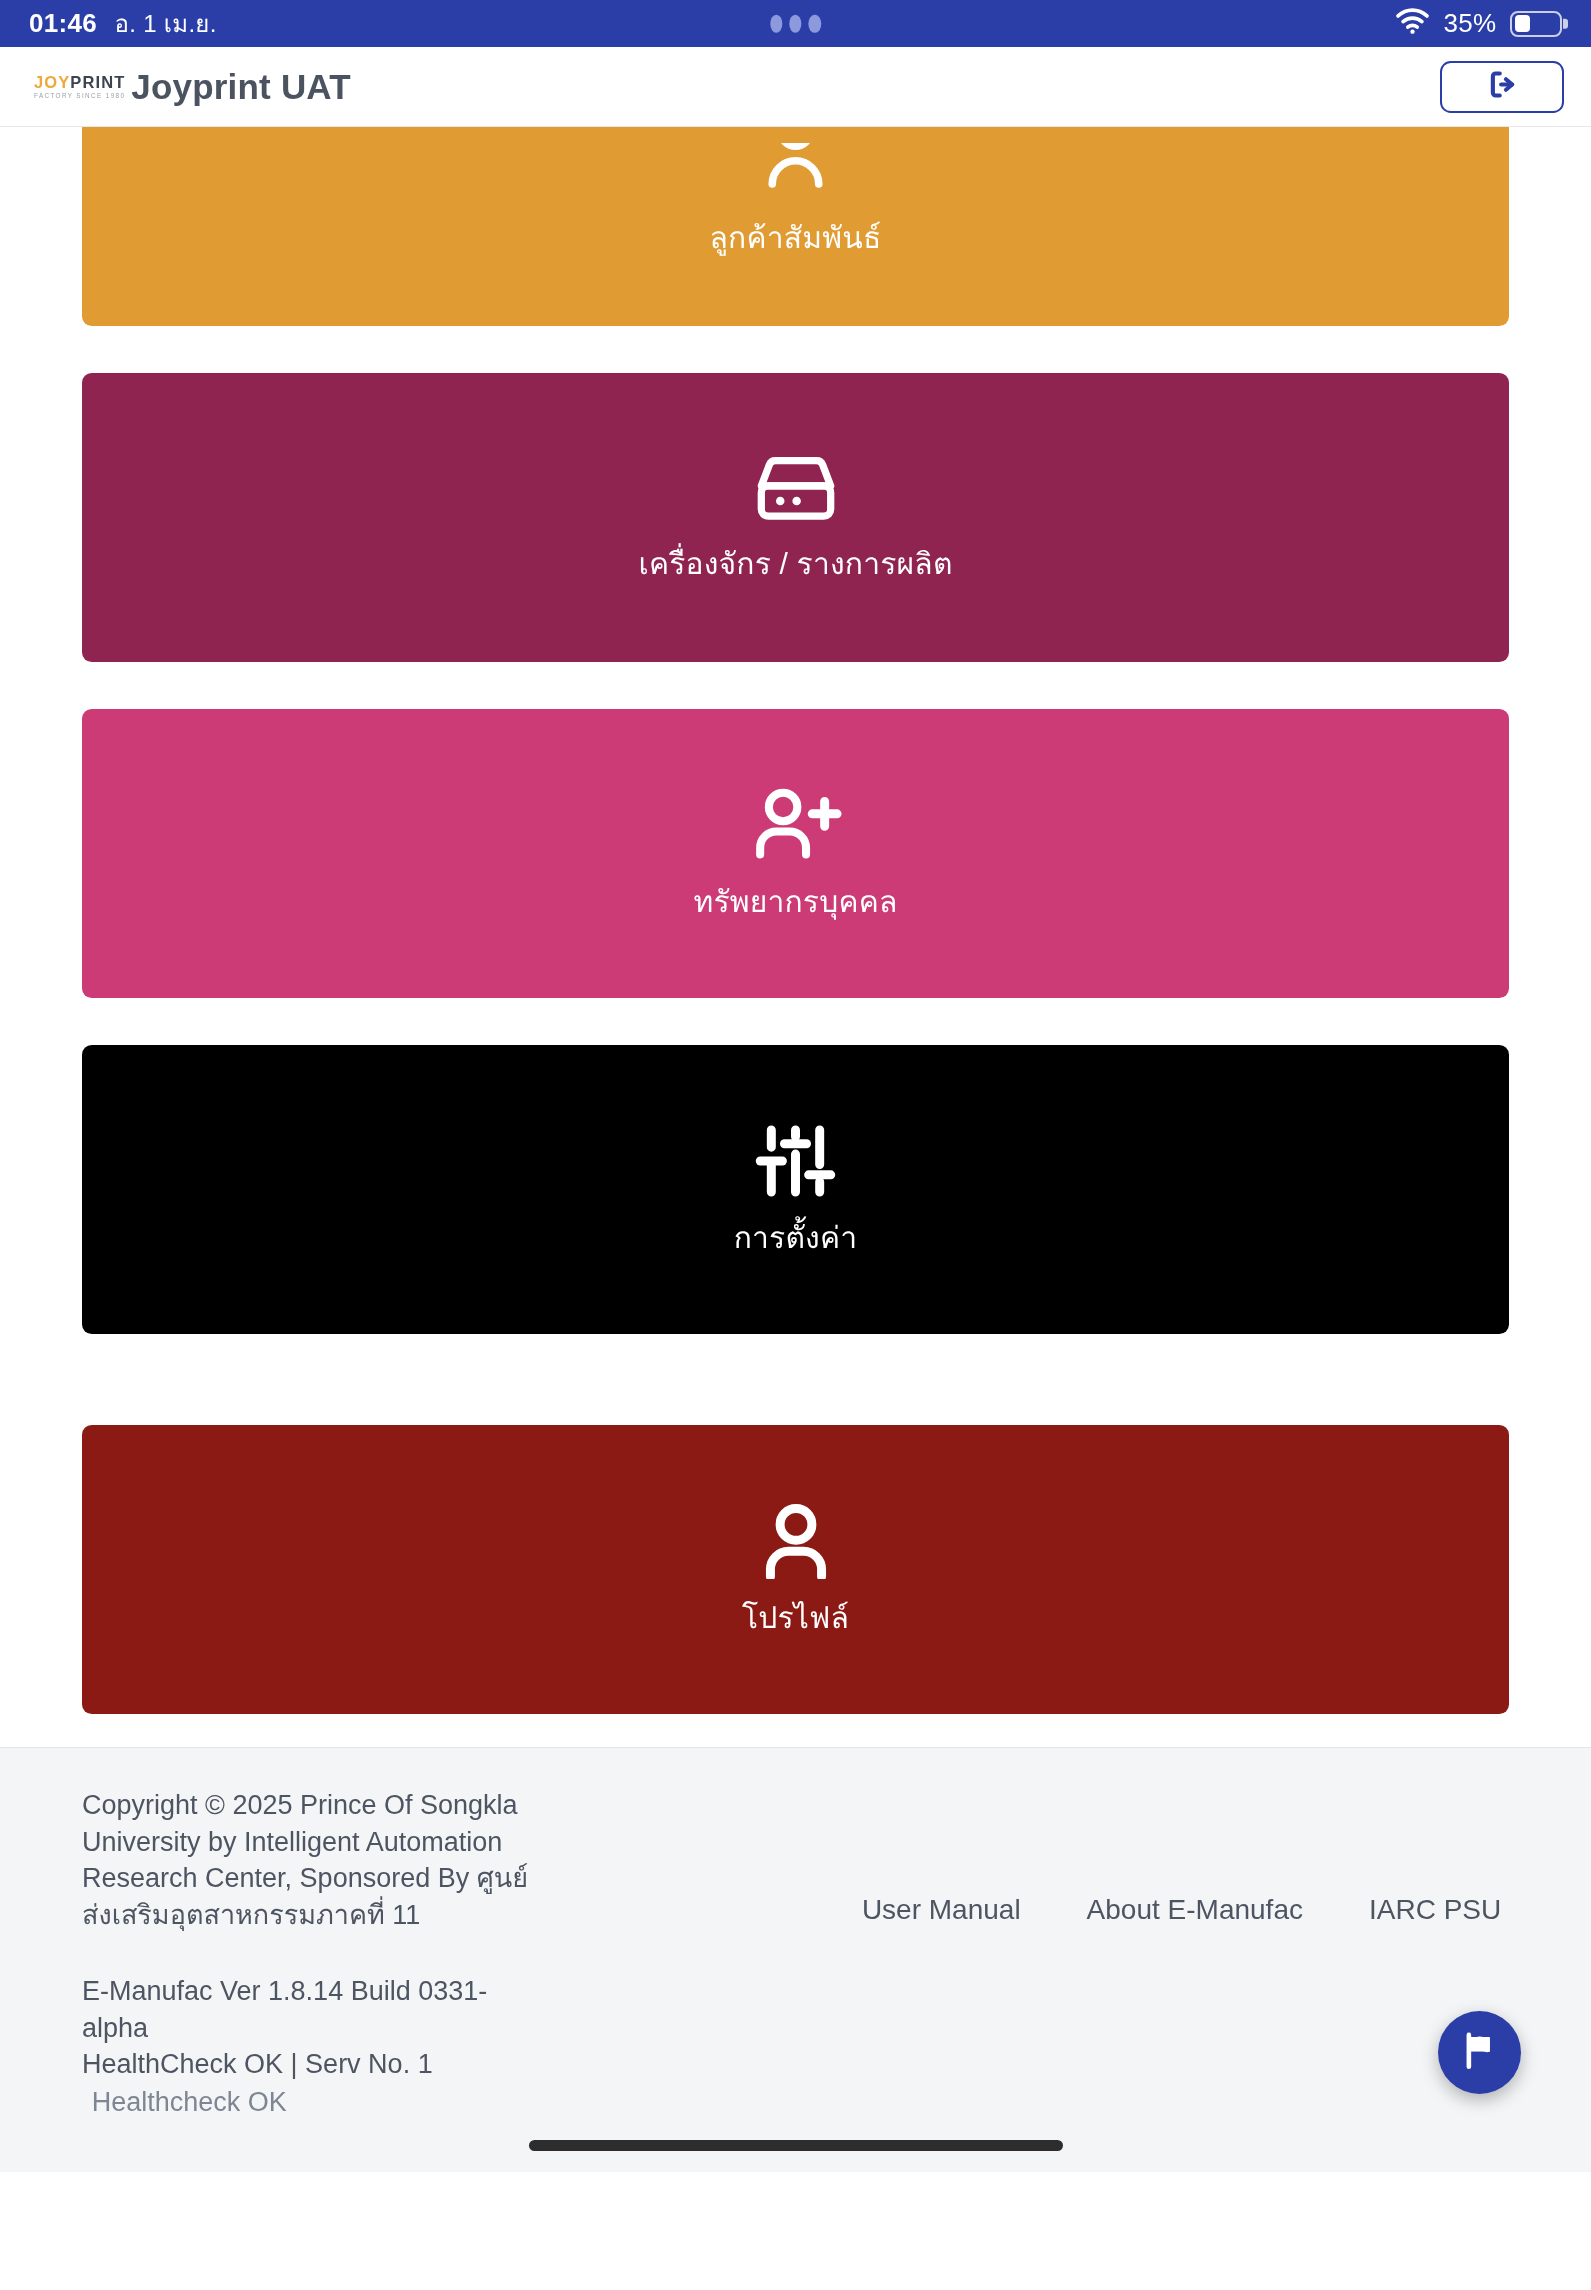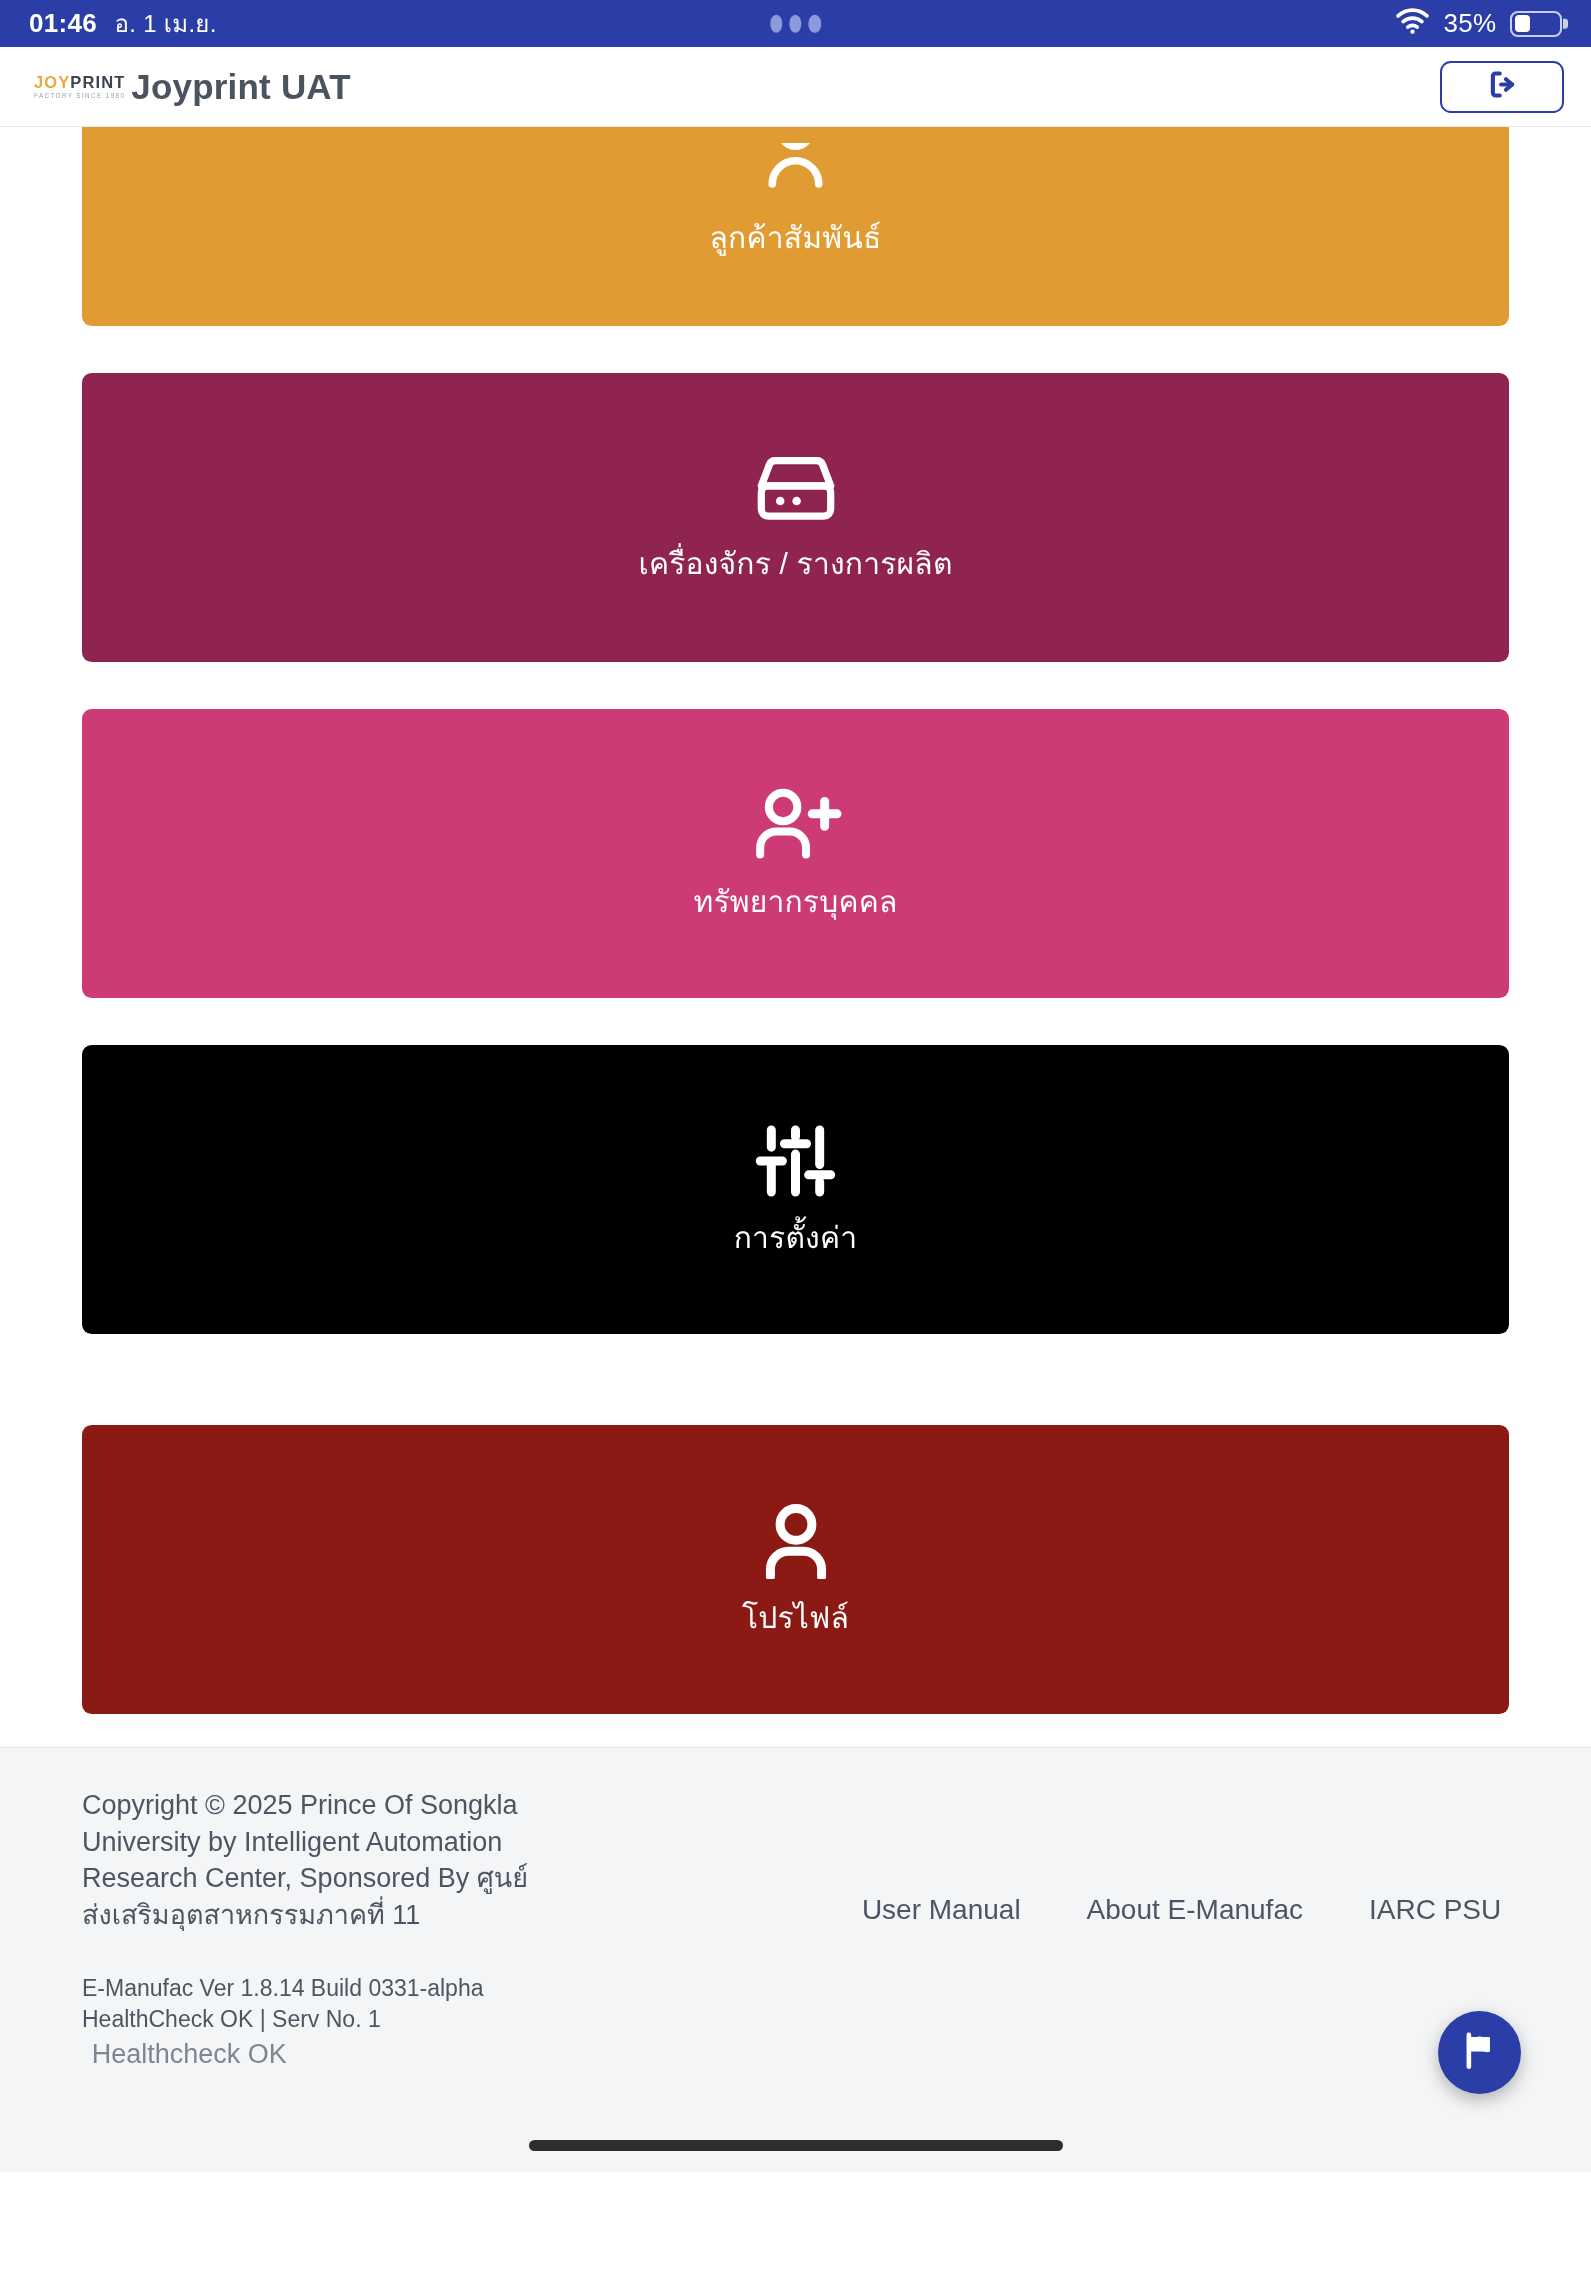--- a/index.html
+++ b/index.html
@@ -82,21 +82,21 @@
   }
   .footer-row { display:flex; }
   .copyright {
     font-size:27px; line-height:1.36; color:#4d5562; width:456px; font-weight:400;
   }
   .flinks {
     margin-left:auto; align-self:flex-end; display:flex; gap:66px;
     padding-bottom:7.8px; margin-right:7.8px;
   }
   .flink { font-size:28px; color:#4d5562; cursor:pointer; white-space:nowrap; }
-  .version { font-size:23px; line-height:1.36; color:#4d5562; width:456px; margin-top:39px; }
+  .version { font-size:27px; line-height:1.36; color:#4d5562; width:456px; margin-top:39px; }
   .hc-light { font-size:27px; color:#7e8693; padding-left:9.7px; margin-top:4px; }
 
   .fab {
     position:absolute; right:70px; bottom:78px; width:83px; height:83px;
     border-radius:50%; background:#2B3EA8; display:flex; align-items:center;
     justify-content:center; box-shadow:0 5.8px 17.5px rgba(0,0,0,.28); cursor:pointer;
   }
   .home-indicator {
     position:absolute; left:50%; transform:translateX(-50%); bottom:21.3px;
     width:534px; height:10.7px; border-radius:5.8px; background:#2d2d2d;

